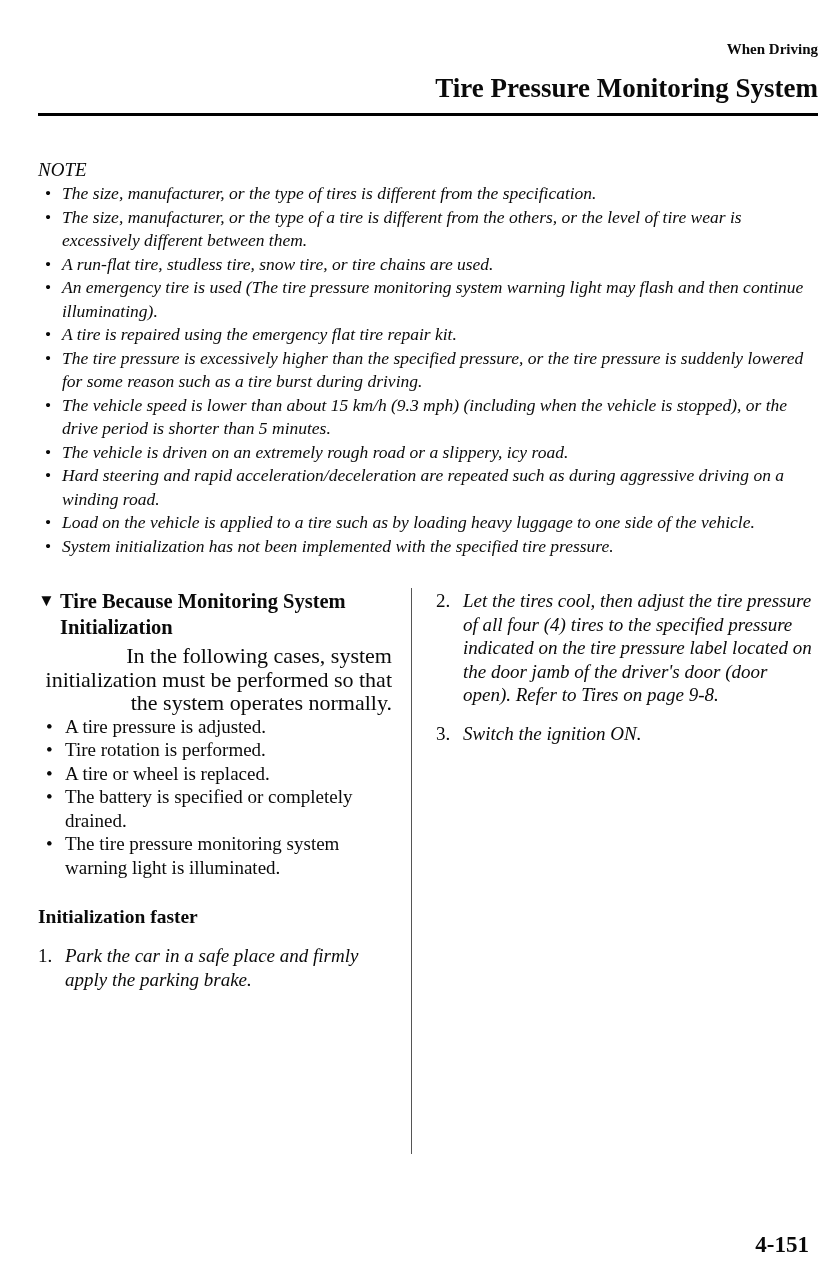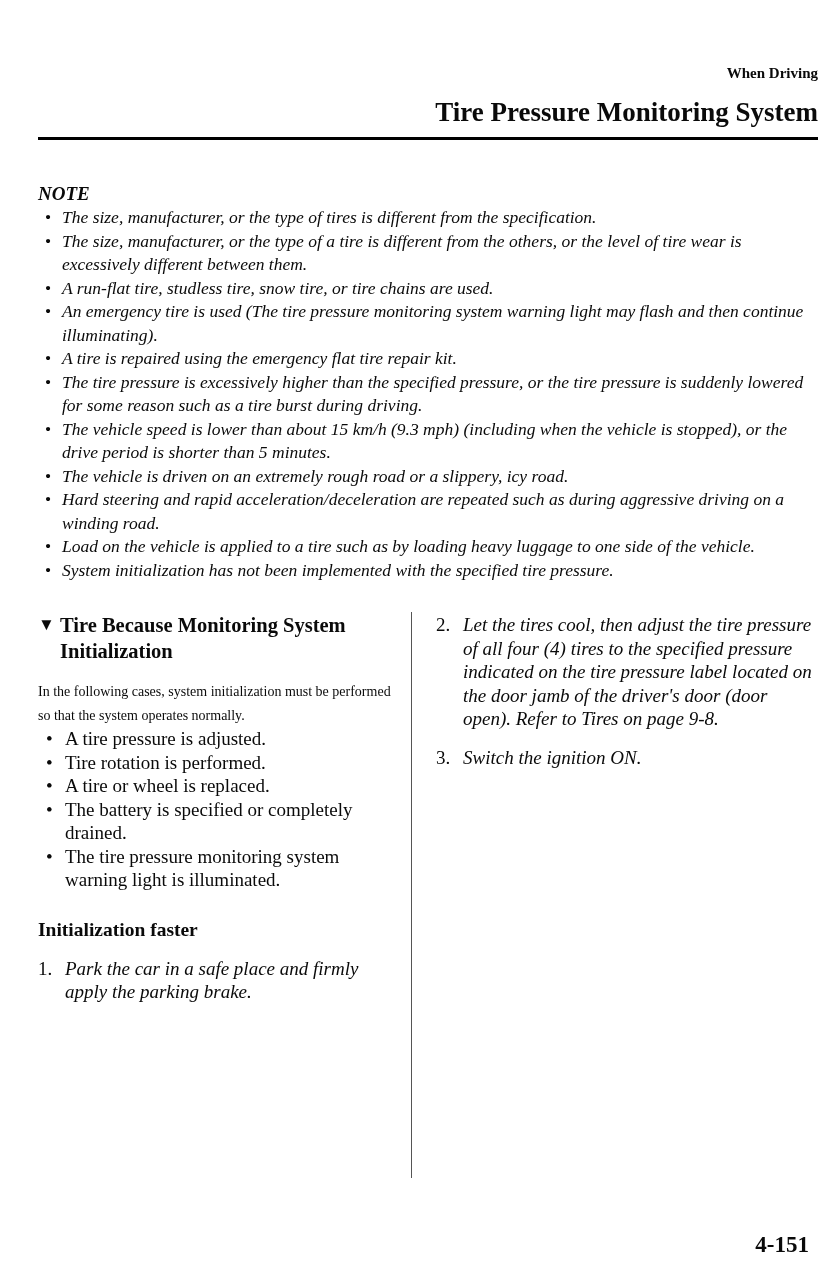--- a/index.html
+++ b/index.html
@@ -10,45 +10,45 @@
     height: 1280px;
     margin: 0 auto;
     background: #ffffff;
     color: #0a0a0a;
     font-family: "Liberation Serif", serif;
     overflow: hidden;
   }
   .content { padding: 0 14px 0 38px; }
 
   
-  .header { padding-top: 64px; text-align: right; }
+  .header { padding-top: 40px; text-align: right; }
   .header-section { font-size: 15px; font-weight: bold; line-height: 18px; }
   .header-title { font-size: 27px; font-weight: bold; line-height: 32px; margin-top: 14px; }
   .header-rule { border: none; border-top: 3px solid #000; margin-top: 9px; }
 
   
   .note { margin-top: 42px; font-style: italic; }
-  .note-label { font-size: 19px; font-weight: bold; line-height: 24px; }
+  .note-label { font-size: 19px; font-weight: normal; line-height: 24px; }
   .note-intro { font-size: 17.5px; line-height: 23.5px; margin-top: 2px; }
   .note-list { list-style: none; margin-top: 0; }
   .note-list li { display: flex; font-size: 17.5px; line-height: 23.5px; }
   .note-list .marker { width: 24px; flex: 0 0 24px; text-align: left; padding-left: 7px; font-style: normal; }
   .note-list .li-text { flex: 1; }
 
   
   .columns { display: flex; margin-top: 30px; min-height: 566px; }
   .col-left { width: 373px; flex: 0 0 373px; padding-right: 19px; }
   .col-divider { width: 0; border-left: 1.5px solid #555; flex: 0 0 0; }
   .col-right { flex: 1; padding-left: 24px; }
 
   .section-heading { display: flex; font-size: 20.5px; font-weight: bold; line-height: 26px; }
   .section-heading .tri { flex: 0 0 22px; width: 22px; font-size: 17px; line-height: 26px; }
   .section-heading .heading-text { flex: 1; }
 
-  .body-par { font-size: 14px; line-height: 23.5px; margin-top: 16px; }
+  .body-par { font-size: 22px; line-height: 23.5px; margin-top: 4px; text-align: right; }
 
   .body-list { list-style: none; margin-top: 0; }
   .body-list li { display: flex; font-size: 19px; line-height: 23.5px; }
   .body-list .marker { width: 27px; flex: 0 0 27px; padding-left: 8px; }
   .body-list .li-text { flex: 1; }
 
   .sub-heading { font-size: 19.5px; font-weight: bold; line-height: 24px; margin-top: 26px; }
 
   .step { display: flex; font-size: 19px; line-height: 23.5px; margin-top: 15px; }
   .step .step-num { width: 27px; flex: 0 0 27px; }

